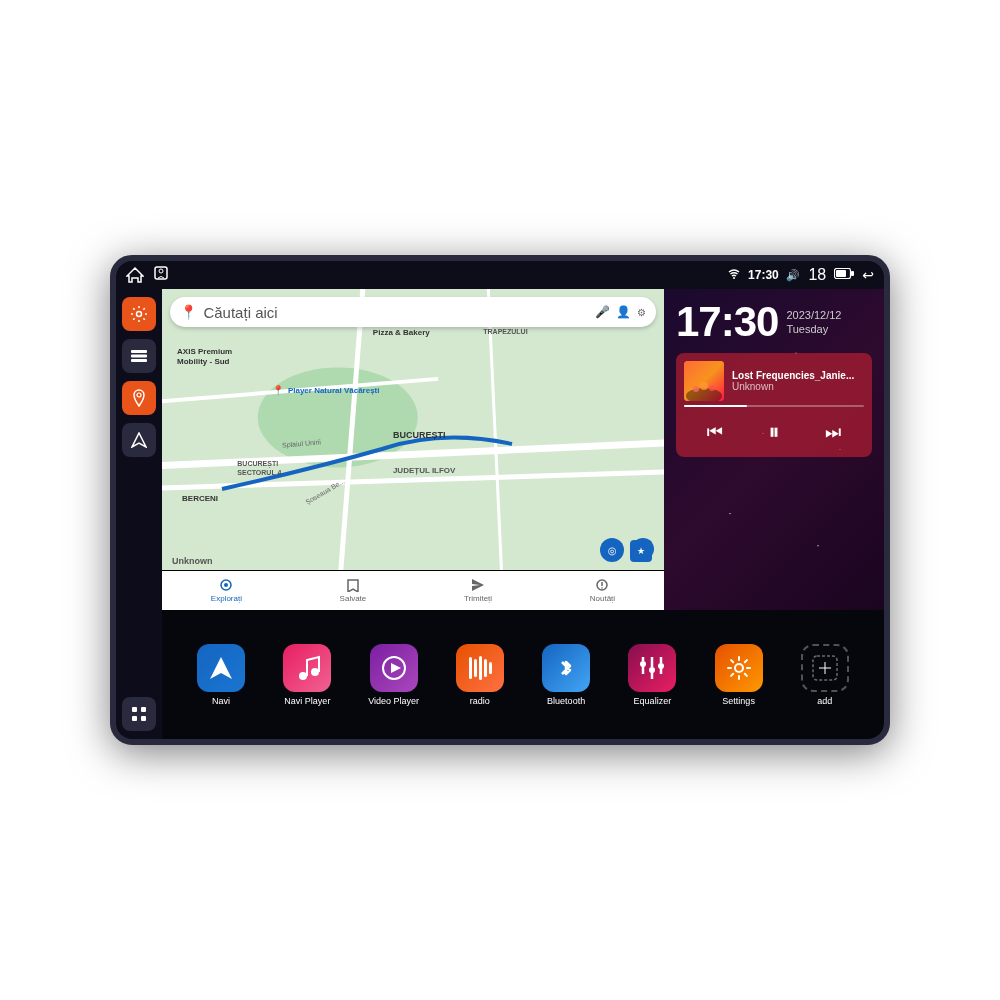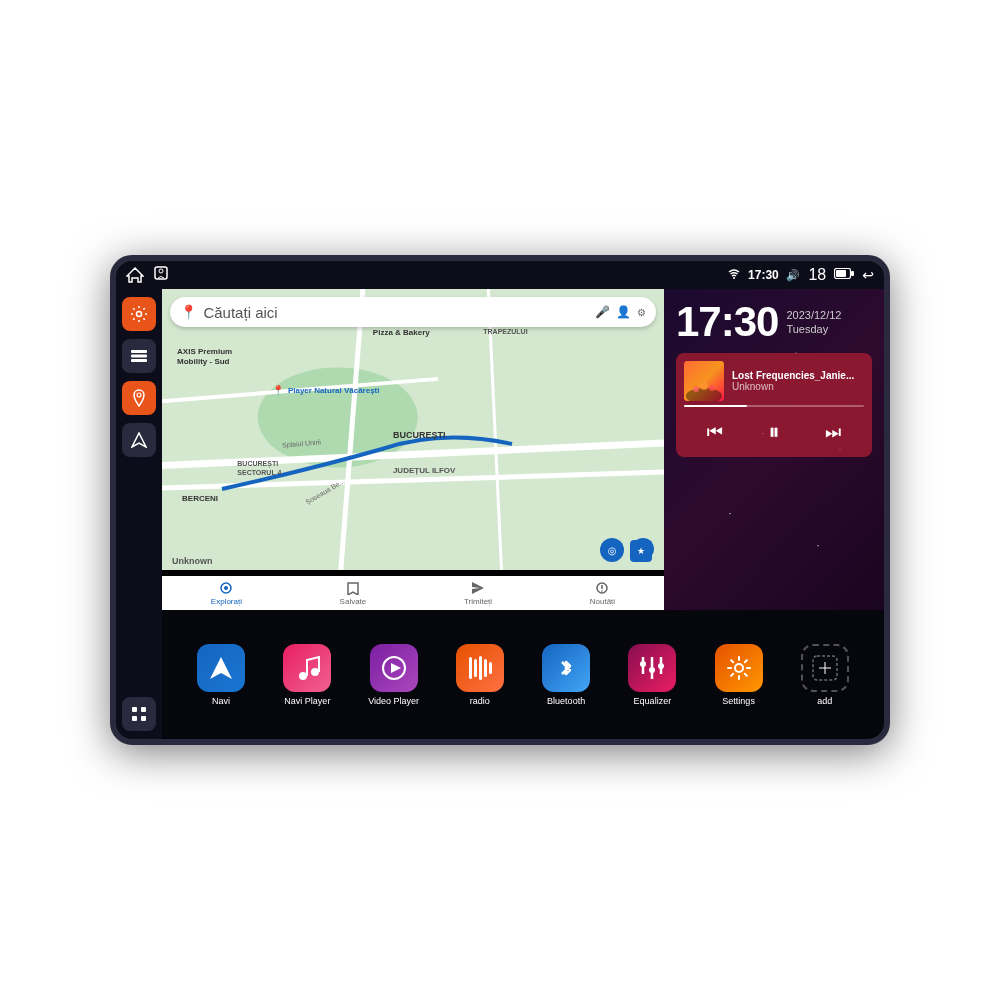--- a/index.html
+++ b/index.html
@@ -155,21 +155,21 @@
     .map-bottom-nav {
       position: absolute;
       bottom: 0;
       left: 0;
       right: 0;
       height: 40px;
       background: #fff;
       display: flex;
       align-items: center;
       justify-content: space-around;
-      border-top: 6px solid #000000;
+      border-top: 1px solid #000000;
     }
 
     .map-nav-item {
       display: flex;
       flex-direction: column;
       align-items: center;
       gap: 2px;
       cursor: pointer;
     }
 

